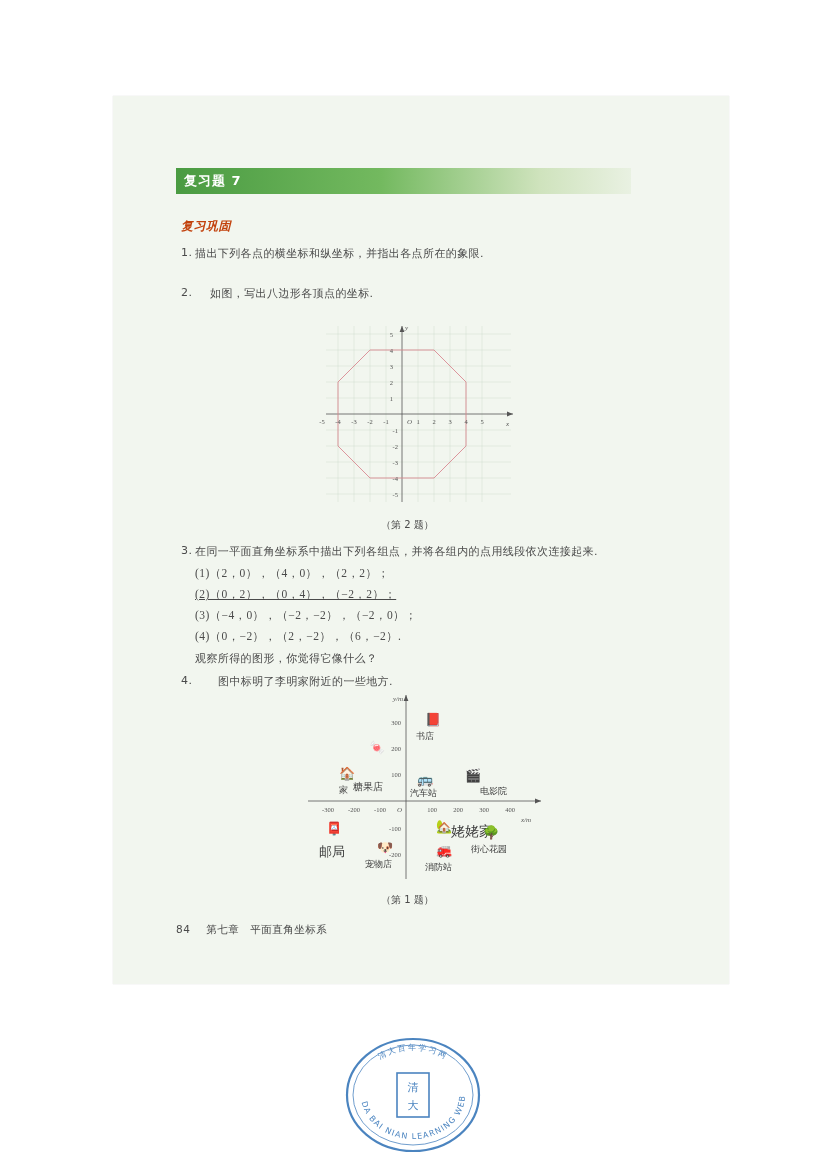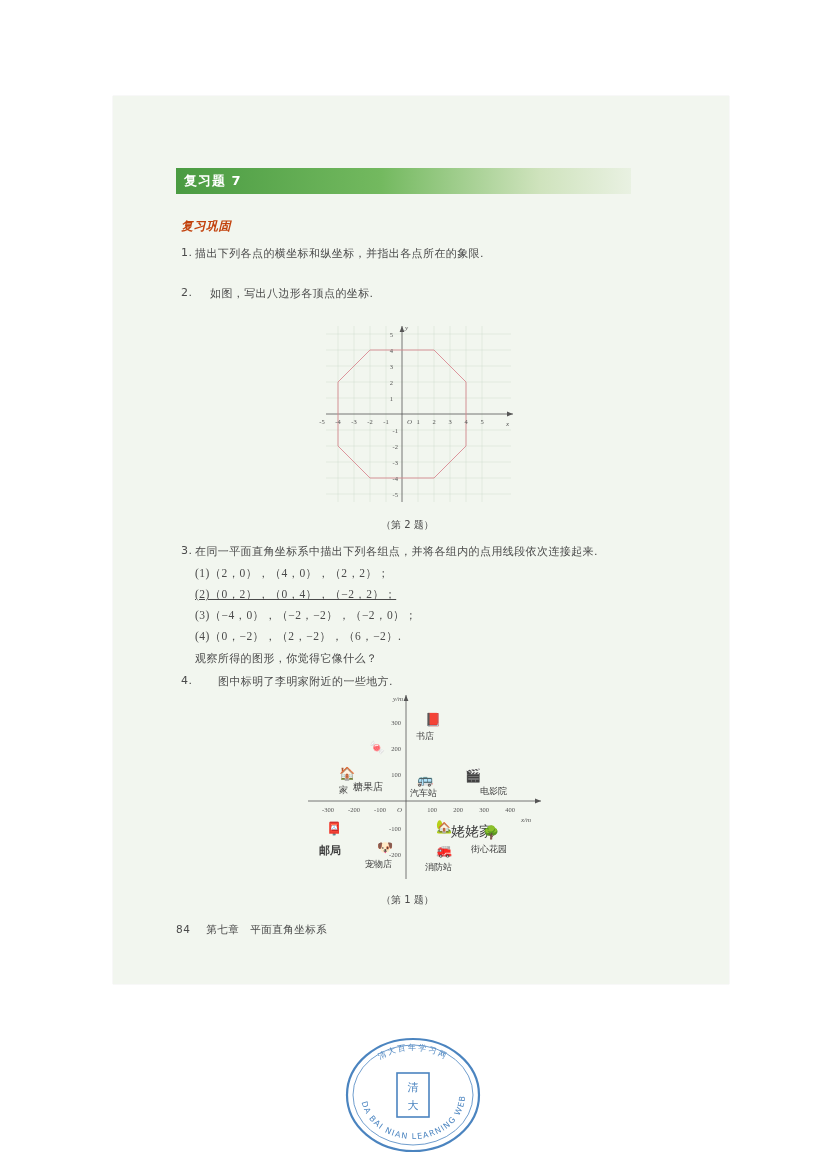--- a/index.html
+++ b/index.html
@@ -276,21 +276,21 @@
       <span class="icon-emoji" style="left:192px; top:88px;">🎬</span>
       <span style="position:absolute; left:207px; top:104px; font-family:'DejaVu Sans',sans-serif; font-size:9px; color:#3c3c3c;">电影院</span>
 
       <span class="icon-emoji" style="left:163px; top:139px;">🏡</span>
       <span style="position:absolute; left:178px; top:142px; font-family:'DejaVu Sans',sans-serif; font-size:14px; color:#3c3c3c;">姥姥家</span>
 
       <span class="icon-emoji" style="left:210px; top:145px;">🌳</span>
       <span style="position:absolute; left:198px; top:162px; font-family:'DejaVu Sans',sans-serif; font-size:9px; color:#3c3c3c;">街心花园</span>
 
       <span class="icon-emoji" style="left:53px; top:141px;">📮</span>
-      <span style="position:absolute; left:46px; top:162px; font-family:'DejaVu Sans',sans-serif; font-size:11px; color:#3c3c3c;font-weight:bold;">邮局</span>
+      <span style="position:absolute; left:46px; top:162px; font-family:'DejaVu Sans',sans-serif; font-size:13px; color:#3c3c3c;">邮局</span>
 
       <span class="icon-emoji" style="left:104px; top:160px;">🐶</span>
       <span style="position:absolute; left:92px; top:177px; font-family:'DejaVu Sans',sans-serif; font-size:9px; color:#3c3c3c;">宠物店</span>
 
       <span class="icon-emoji" style="left:163px; top:163px;">🚒</span>
       <span style="position:absolute; left:152px; top:180px; font-family:'DejaVu Sans',sans-serif; font-size:9px; color:#3c3c3c;">消防站</span>
     </div>
 
     <div class="caption" style="left:268px; top:797px;">（第 1 题）</div>
 

